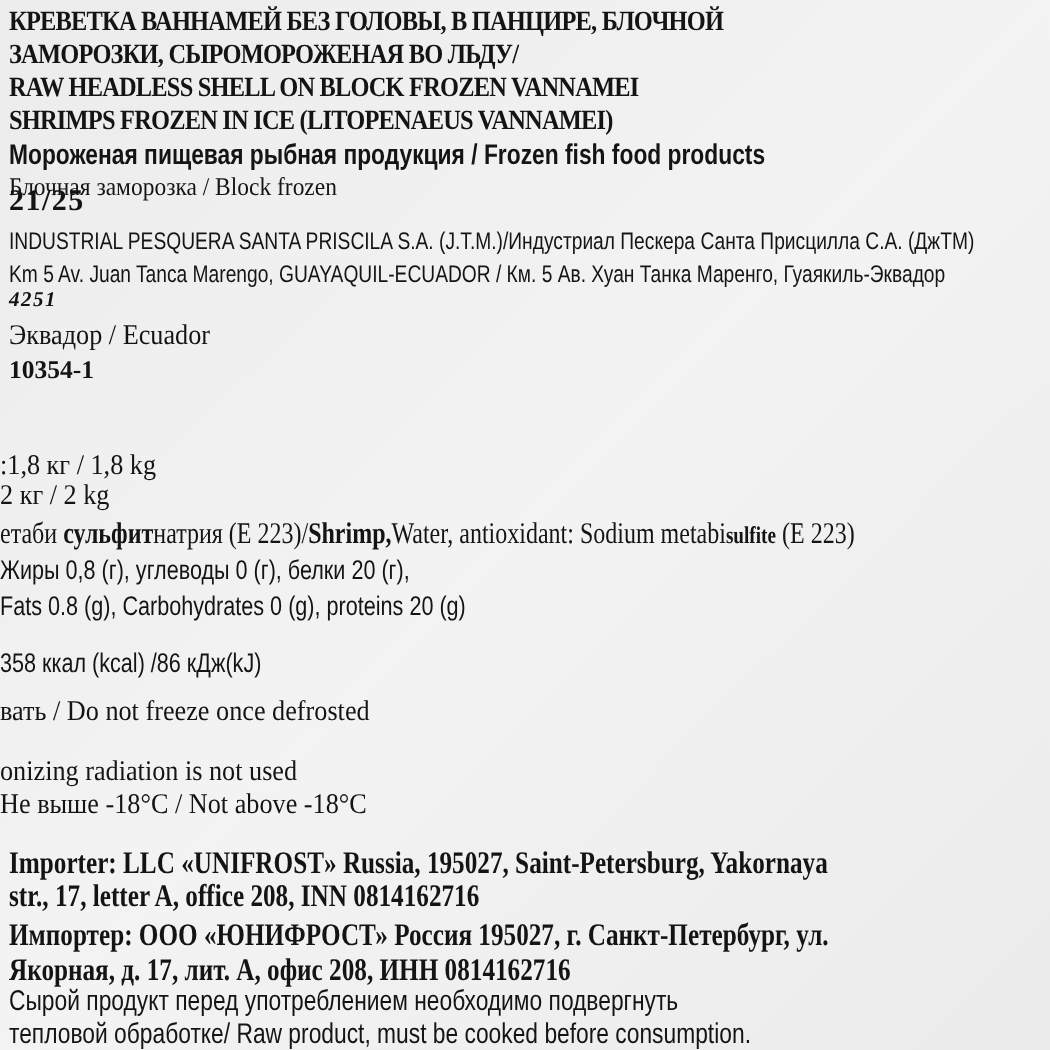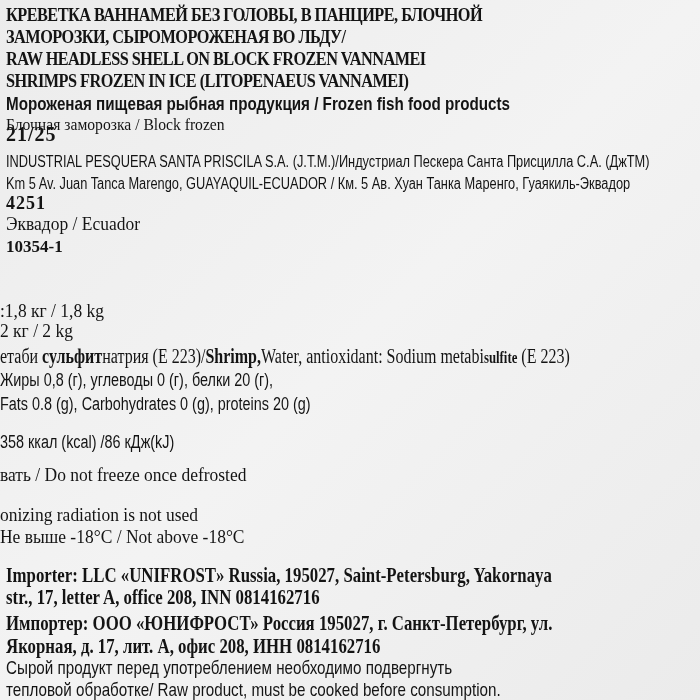--- a/index.html
+++ b/index.html
@@ -31,21 +31,21 @@
   <p class="line serif title sq" style="top:6px;">КРЕВЕТКА ВАННАМЕЙ БЕЗ ГОЛОВЫ, В ПАНЦИРЕ, БЛОЧНОЙ</p>
   <p class="line serif title sq" style="top:28px;">ЗАМОРОЗКИ, СЫРОМОРОЖЕНАЯ ВО ЛЬДУ/</p>
   <p class="line serif title sq" style="top:50px;">RAW HEADLESS SHELL ON BLOCK FROZEN VANNAMEI</p>
   <p class="line serif title sq" style="top:72px;">SHRIMPS FROZEN IN ICE  (LITOPENAEUS VANNAMEI)</p>
 
   <p class="line sans b sq2" style="top:94px; font-size:19px;">Мороженая пищевая рыбная продукция / Frozen fish food products</p>
   <p class="line serif med sq3" style="top:116px;">Блочная заморозка / Block frozen</p>
   <p class="line serif b" style="top:124px; font-size:20px; letter-spacing:1px;">21/25</p>
   <p class="line cond small sq2" style="top:154px; font-size:16px;">INDUSTRIAL PESQUERA SANTA PRISCILA S.A. (J.T.M.)/Индустриал Пескера Санта Присцилла С.А. (ДжТМ)</p>
   <p class="line cond small sq2" style="top:176px; font-size:16px;">Km 5 Av. Juan Tanca Marengo, GUAYAQUIL-ECUADOR / Км. 5 Ав. Хуан Танка Маренго, Гуаякиль-Эквадор</p>
-  <p class="line serif b" style="top:194px; font-size:18px; letter-spacing:1px;">4251</p>
+  <p class="line serif b" style="top:194px; font-size:14px; letter-spacing:1px;font-style:italic;">4251</p>
   <p class="line serif big sq3" style="top:214px;">Эквадор / Ecuador</p>
   <p class="line serif med" style="top:238px;font-weight:bold;">10354-1</p>
 
   <p class="line serif big sq3" style="top:301px; left:0;">:1,8 кг / 1,8 kg</p>
   <p class="line serif big sq3" style="top:321px; left:0;"> 2 кг / 2 kg</p>
 
   <p class="line serif big sq2" style="top:346px; left:0; font-size:20px;"><span>етаби </span><b>сульфит</b><span>натрия (E 223)/</span><b>Shrimp,</b><span>Water, antioxidant: Sodium metabi</span><b style="font-size:16px;">sulfite</b><span> (E 223)</span></p>
 
   <p class="line sans med sq2" style="top:371px; left:0; font-size:18px;"> Жиры 0,8 (г), углеводы 0 (г), белки 20 (г),</p>
   <p class="line sans med sq2" style="top:395px; left:0; font-size:18px;"> Fats 0.8 (g), Carbohydrates 0 (g), proteins 20 (g)</p>

